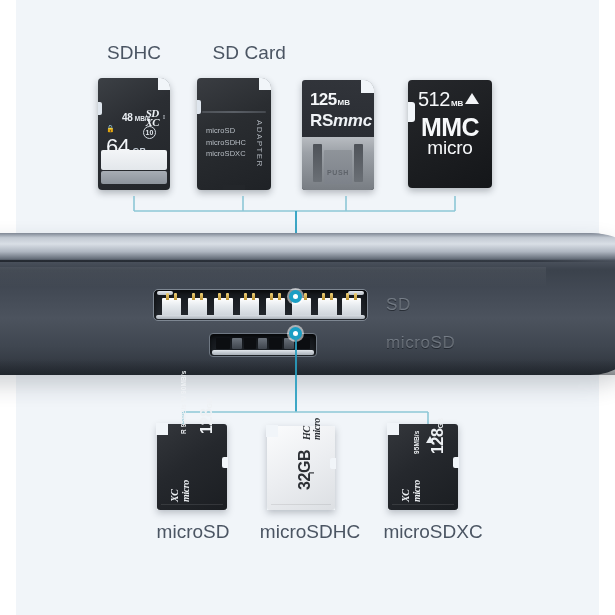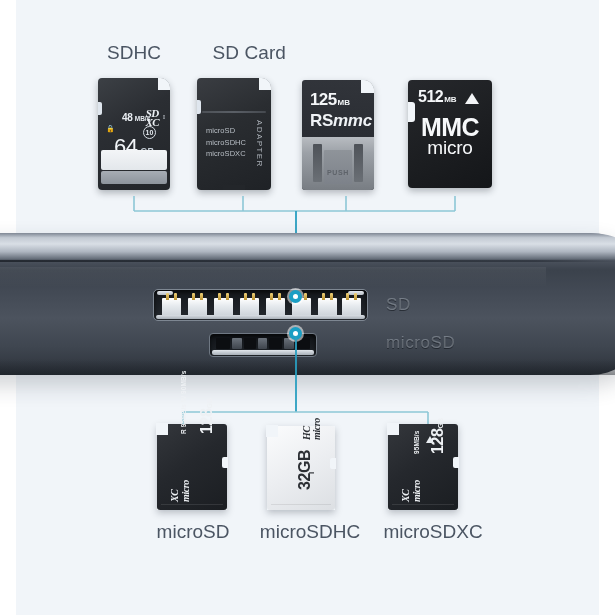--- a/index.html
+++ b/index.html
@@ -97,21 +97,20 @@
     width: 13px; height: 13px;
     border: 1.4px solid #d6dce3;
     border-radius: 50%;
     color: #e2e7ec; font-size: 7px; font-weight: 700;
     display: flex; align-items: center; justify-content: center;
   }
   .sdhc .cap {
     position: absolute; left: 8px; top: 56px;
     display: flex; align-items: baseline; gap: 3px;
     color: #f2f5f8;
-    margin-left: 8px;
   }
   .sdhc .cap-num { font-size: 22px; font-weight: 400; letter-spacing: -.5px; }
   .sdhc .cap-unit { font-size: 9px; font-weight: 600; color: #c9d1da; }
   .sdhc .white-band {
     position: absolute; left: 3px; right: 3px; bottom: 20px;
     height: 20px;
     background: linear-gradient(180deg,#f3f5f7 0%,#e3e7eb 100%);
     border-radius: 2px;
   }
   .sdhc .grey-band {
@@ -239,21 +238,21 @@
     position: absolute; left: -1px; top: 22px;
     width: 8px; height: 20px;
     background: #f1f5f9;
     border-radius: 0 3px 3px 0;
   }
   .mmcmicro .cap {
     position: absolute; left: 10px; top: 8px;
     display: flex; align-items: baseline; gap: 1px;
     color: #f5f7f9;
   }
-  .mmcmicro .cap-num { font-size: 16px; font-weight: 700; letter-spacing: -.5px; text-align: right; }
+  .mmcmicro .cap-num { font-size: 20px; font-weight: 400; letter-spacing: -.5px; text-align: right; }
   .mmcmicro .cap-unit { font-size: 8px; font-weight: 700; }
   .mmcmicro .tri {
     position: absolute; right: 13px; top: 13px;
     width: 0; height: 0;
     border-left: 7px solid transparent;
     border-right: 7px solid transparent;
     border-bottom: 11px solid #f2f4f6;
   }
   .mmcmicro .big {
     position: absolute; left: 0; right: 0; top: 35px;

